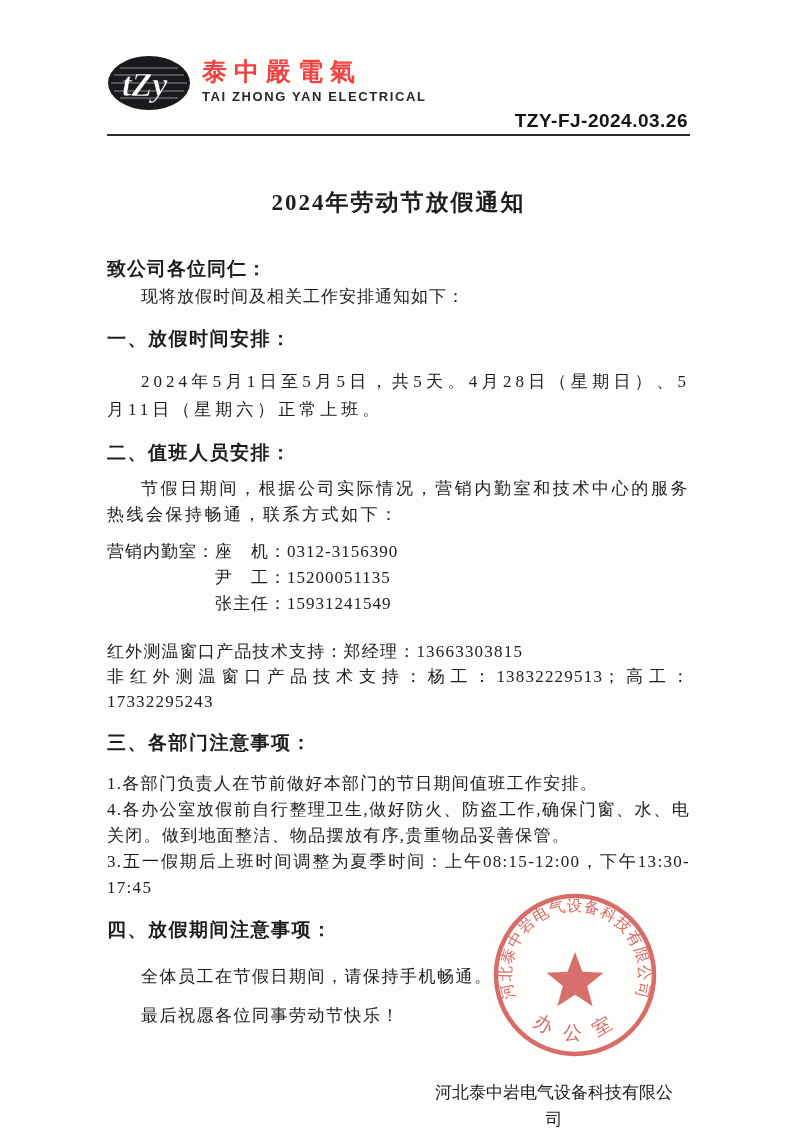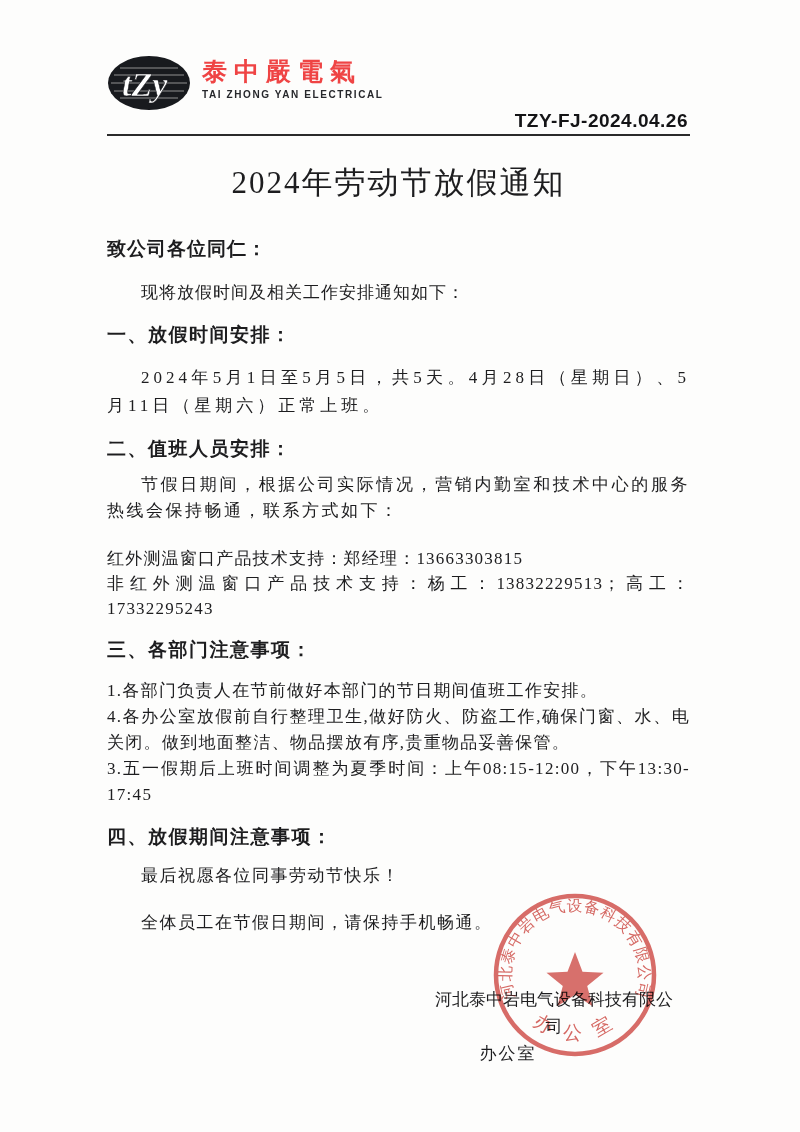--- a/index.html
+++ b/index.html
@@ -27,48 +27,48 @@
   }
   .logo-row { display:flex; align-items:flex-start; gap:11px; }
   .logo-mark { flex:0 0 auto; }
   .logo-text { padding-top:3px; }
   .company-cn {
     font-size:25px; font-weight:bold; letter-spacing:7px;
     color:#ef4444; line-height:1.15; white-space:nowrap;
   }
   .company-en {
     font-family:"Liberation Sans","DejaVu Sans",sans-serif;
-    font-size:10px; font-weight:bold; letter-spacing:1.6px;
+    font-size:13px; font-weight:bold; letter-spacing:1.6px;
     color:#26272b; margin-top:2px; white-space:nowrap;text-align:center;
   }
   .doc-number {
     position:absolute; right:2px; bottom:2px;
     font-family:"Liberation Sans","DejaVu Sans",sans-serif;
     font-weight:bold; font-size:19px; letter-spacing:0.5px;
     color:#141416;
   }
 
   
   .doc-title {
-    margin-top:32px;
+    margin-top:52px;
     text-align:center;
-    font-size:31px; font-weight:normal; letter-spacing:2px;
+    font-size:23px; font-weight:bold; letter-spacing:2px;
     line-height:30px;
   }
   .salutation {
     margin-top:38px;
     font-size:19px; font-weight:bold; letter-spacing:1px;
     line-height:26px;
   }
   .para {
     font-size:17px; line-height:27px;
     text-align:justify;
   }
   .indent { text-indent:2em; }
-  .intro { margin-top:17px; letter-spacing:1px; }
+  .intro { margin-top:1px; letter-spacing:1px; }
   .sec-heading {
     margin-top:16px;
     font-size:19px; font-weight:bold; letter-spacing:1.5px;
     line-height:26px;
   }
   .p-holiday { margin-top:16px; letter-spacing:4px; line-height:28px; }
   .p-duty    { margin-top:10px; letter-spacing:2.5px; line-height:26px; }
 
   .contacts { margin-top:11px; font-size:17px; line-height:26px; letter-spacing:1px; }
   .contacts-row { display:flex; align-items:flex-start; }
@@ -119,50 +119,60 @@
             <line x1="13" y1="43" x2="71" y2="43"></line>
           </g>
           <text x="15" y="41" font-size="34" font-style="italic" font-weight="bold" fill="#ffffff" stroke="#181a1e" stroke-width="0.5">tZy</text>
         </svg>
       </div>
       <div class="logo-text">
         <div class="company-cn">泰中嚴電氣</div>
         <div class="company-en">TAI ZHONG YAN ELECTRICAL</div>
       </div>
     </div>
-    <div class="doc-number">TZY-FJ-2024.04.26</div>
+    <div class="doc-number">TZY-FJ-2024.03.26</div>
   </div>
 
   <h1 class="doc-title">2024年劳动节放假通知</h1>
 
   <p class="salutation">致公司各位同仁：</p>
   <p class="para indent intro">现将放假时间及相关工作安排通知如下：</p>
 
   <h2 class="sec-heading">一、放假时间安排：</h2>
   <p class="para indent p-holiday">2024年5月1日至5月5日，共5天。4月28日（星期日）、5月11日（星期六）正常上班。</p>
 
   <h2 class="sec-heading">二、值班人员安排：</h2>
   <p class="para indent p-duty">节假日期间，根据公司实际情况，营销内勤室和技术中心的服务热线会保持畅通，联系方式如下：</p>
 
+  <div class="contacts">
+    <div class="contacts-row">
+      <span class="office-label">营销内勤室：</span>
+      <div class="contact-col">
+        <div class="contact-line"><span>座　机：</span><span>0312-3156390</span></div>
+        <div class="contact-line"><span>尹　工：</span><span>15200051135</span></div>
+        <div class="contact-line"><span>张主任：</span><span>15931241549</span></div>
+      </div>
+    </div>
+  </div>
 
   <div class="support">
     <p class="para">红外测温窗口产品技术支持：郑经理：13663303815</p>
     <p class="para">非红外测温窗口产品技术支持：杨工：13832229513；高工：17332295243</p>
   </div>
 
   <h2 class="sec-heading">三、各部门注意事项：</h2>
   <div class="notice-list">
     <p class="para">1.各部门负责人在节前做好本部门的节日期间值班工作安排。</p>
     <p class="para">4.各办公室放假前自行整理卫生,做好防火、防盗工作,确保门窗、水、电关闭。做到地面整洁、物品摆放有序,贵重物品妥善保管。</p>
     <p class="para">3.五一假期后上班时间调整为夏季时间：上午08:15-12:00，下午13:30-17:45</p>
   </div>
 
   <h2 class="sec-heading">四、放假期间注意事项：</h2>
+  <p class="para indent p-keep">全体员工在节假日期间，请保持手机畅通。</p>
   <p class="para indent p-wish">最后祝愿各位同事劳动节快乐！</p>
-  <p class="para indent p-keep">全体员工在节假日期间，请保持手机畅通。</p>
 
   <div class="signature">
     <div class="sig-company">河北泰中岩电气设备科技有限公司</div>
     <div class="sig-dept">办公室</div>
 
   </div>
 
   <div class="stamp">
     <svg viewBox="-90 -90 180 180" width="180" height="180" aria-hidden="true">
       <defs>

